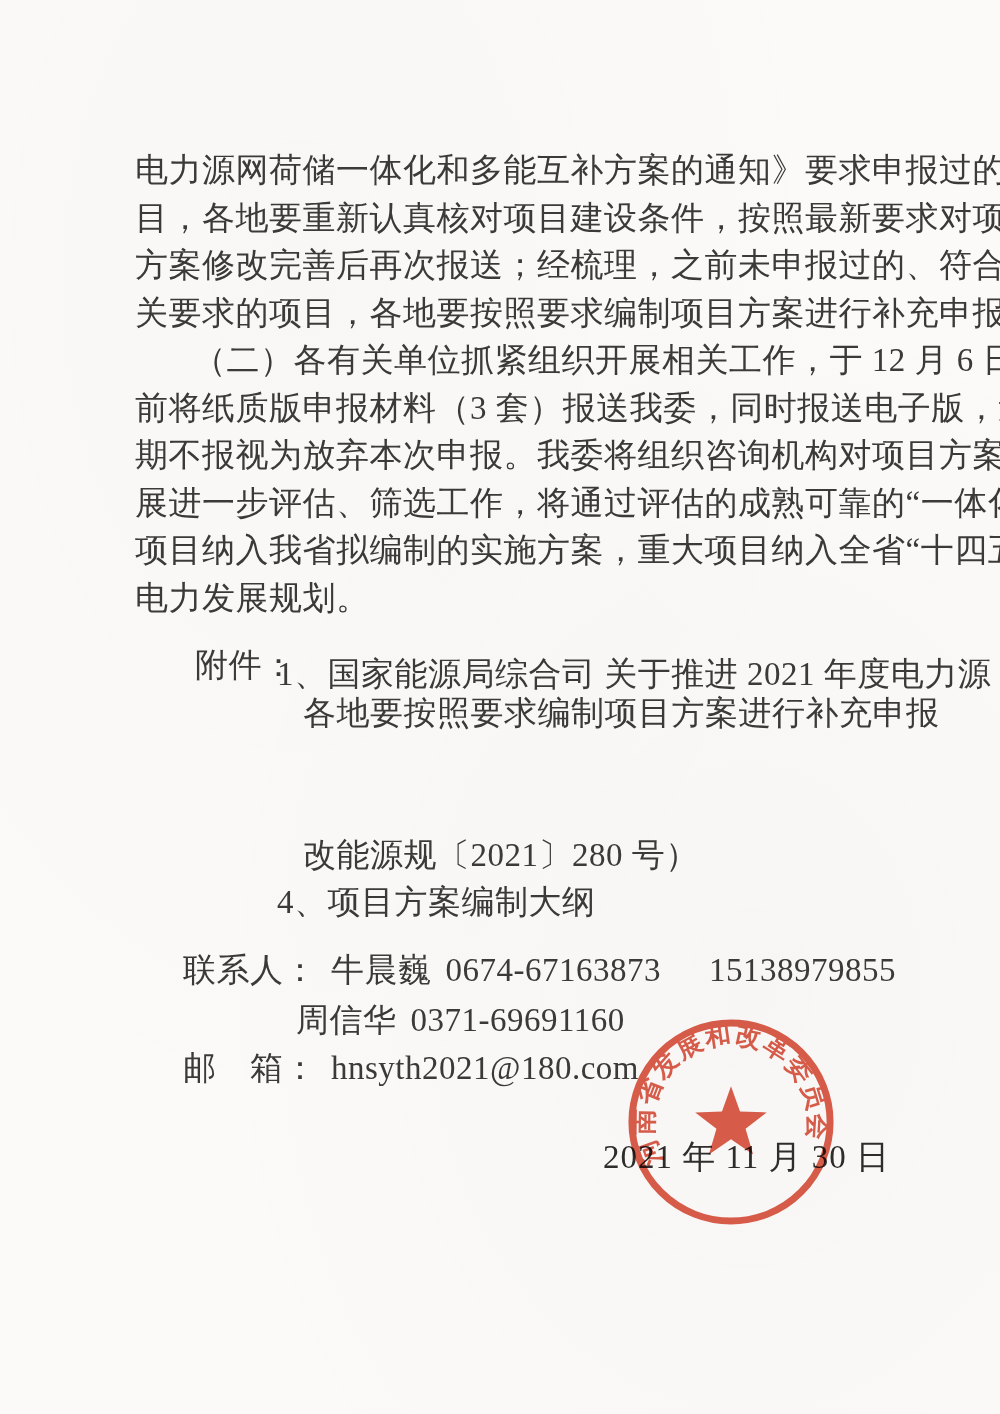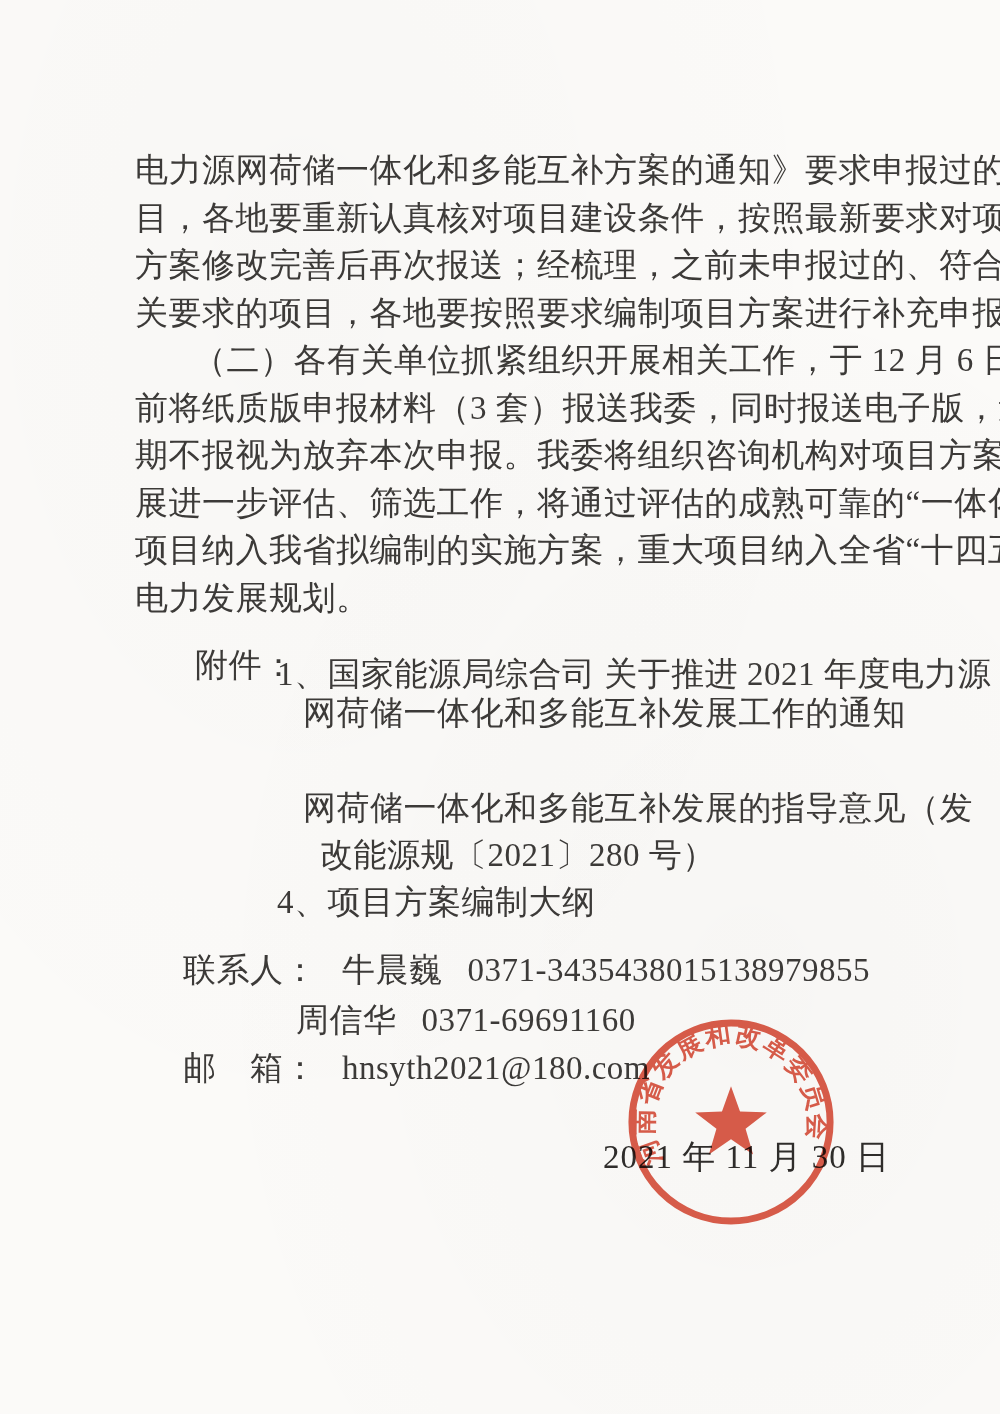--- a/index.html
+++ b/index.html
@@ -53,22 +53,22 @@
     text-justify: inter-character;
     margin-top: 9px;
   }
   .crow {
     position: absolute;
     font-size: 33px;
     line-height: 40px;
     white-space: nowrap;
     letter-spacing: 0.5px;
   }
-  .crow .gap-sm { margin-left: 25px; }
-  .crow .gap-lg { }
+  .crow .gap-sm { margin-left: 14px; }
+  .crow .gap-lg { margin-left: 48px; }
   .date-line {
     position: absolute;
     left: 603px;
     top: 1138px;
     font-size: 33px;
     line-height: 38px;
     letter-spacing: 1px;
     color: #2f2d2b;
     white-space: nowrap;
     z-index: 1;
@@ -100,27 +100,26 @@
   <div class="bline" style="top:293px">关要求的项目，各地要按照要求编制项目方案进行补充申报。</div>
   <div class="bline indent" style="top:340px">（二）各有关单位抓紧组织开展相关工作，于 12 月 6 日</div>
   <div class="bline" style="top:388px">前将纸质版申报材料（3 套）报送我委，同时报送电子版，过</div>
   <div class="bline" style="top:435px">期不报视为放弃本次申报。我委将组织咨询机构对项目方案开</div>
   <div class="bline" style="top:483px">展进一步评估、筛选工作，将通过评估的成熟可靠的“一体化”</div>
   <div class="bline" style="top:530px">项目纳入我省拟编制的实施方案，重大项目纳入全省“十四五”</div>
   <div class="bline short" style="top:578px">电力发展规划。</div>
 
   <div class="aline" style="left:195px;top:645px">附件：</div>
   <div class="aline just" style="left:277px;top:645px;width:590px">1、国家能源局综合司 关于推进 2021 年度电力源</div>
-  <div class="aline" style="left:303px;top:693px">网荷储一体化和多能互补发展工作的通知</div>
-  <div class="aline" style="left:303px;top:788px">网荷储一体化和多能互补发展的指导意见（发</div>
-  <div class="aline" style="left:320px;top:835px">改能源规〔2021〕280 号）</div>
+  <div class="aline" style="left:303px;top:693px">各地要按照要求编制项目方案进行补充申报</div>
+  <div class="aline" style="left:303px;top:835px">改能源规〔2021〕280 号）</div>
   <div class="aline" style="left:277px;top:882px">4、项目方案编制大纲</div>
 
   <div class="crow" style="left:183px;top:950px">
-    <span>联系人：</span><span class="gap-sm">牛晨巍</span><span class="gap-sm">0371-34354380</span><span class="gap-lg">15138979855</span>
+    <span>联系人：</span><span class="gap-sm">牛晨巍</span><span class="gap-sm">0674-67163873</span><span class="gap-lg">15138979855</span>
   </div>
   <div class="crow" style="left:296px;top:1000px">
     <span>周信华</span><span class="gap-sm">0371-69691160</span>
   </div>
   <div class="crow" style="left:183px;top:1048px">
     <span>邮　箱：</span><span class="gap-sm">hnsyth2021@180.com</span>
   </div>
 
   <div class="date-line">2021 年 11 月 30 日</div>
 

